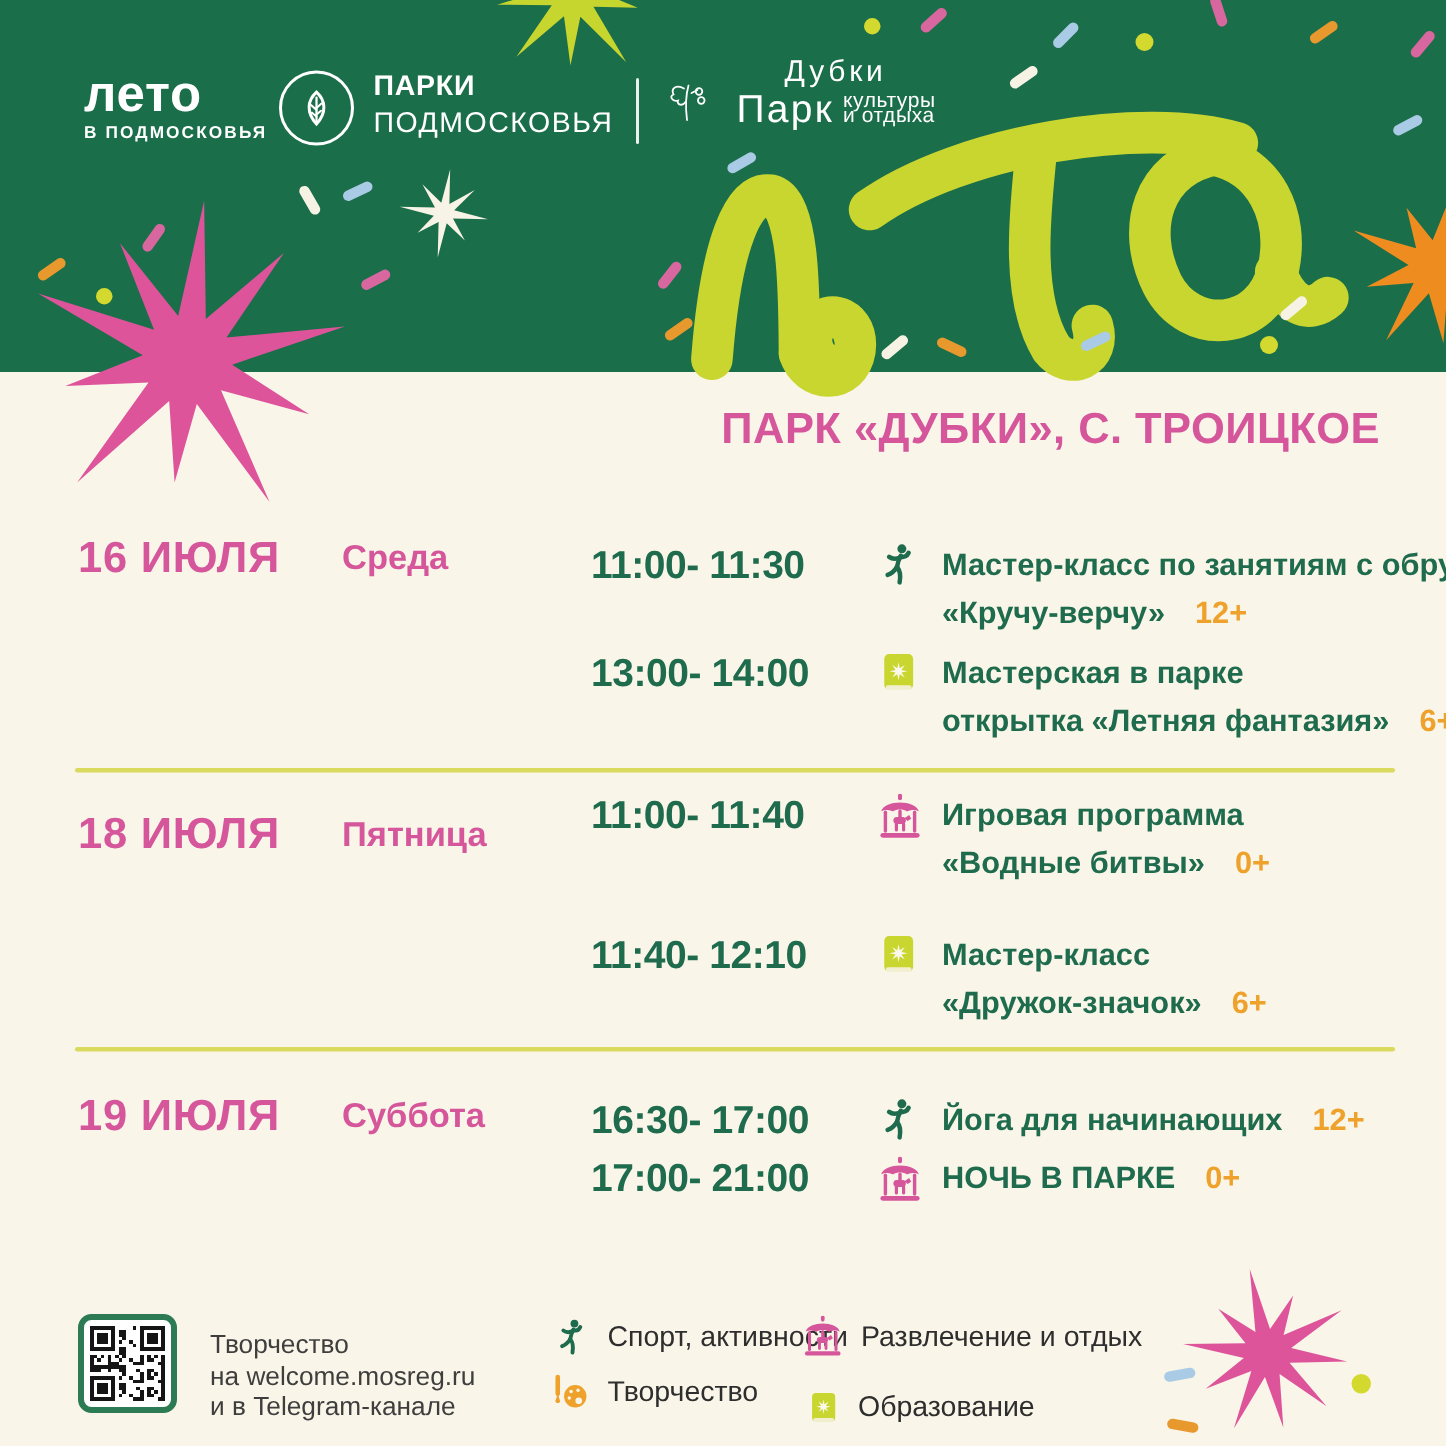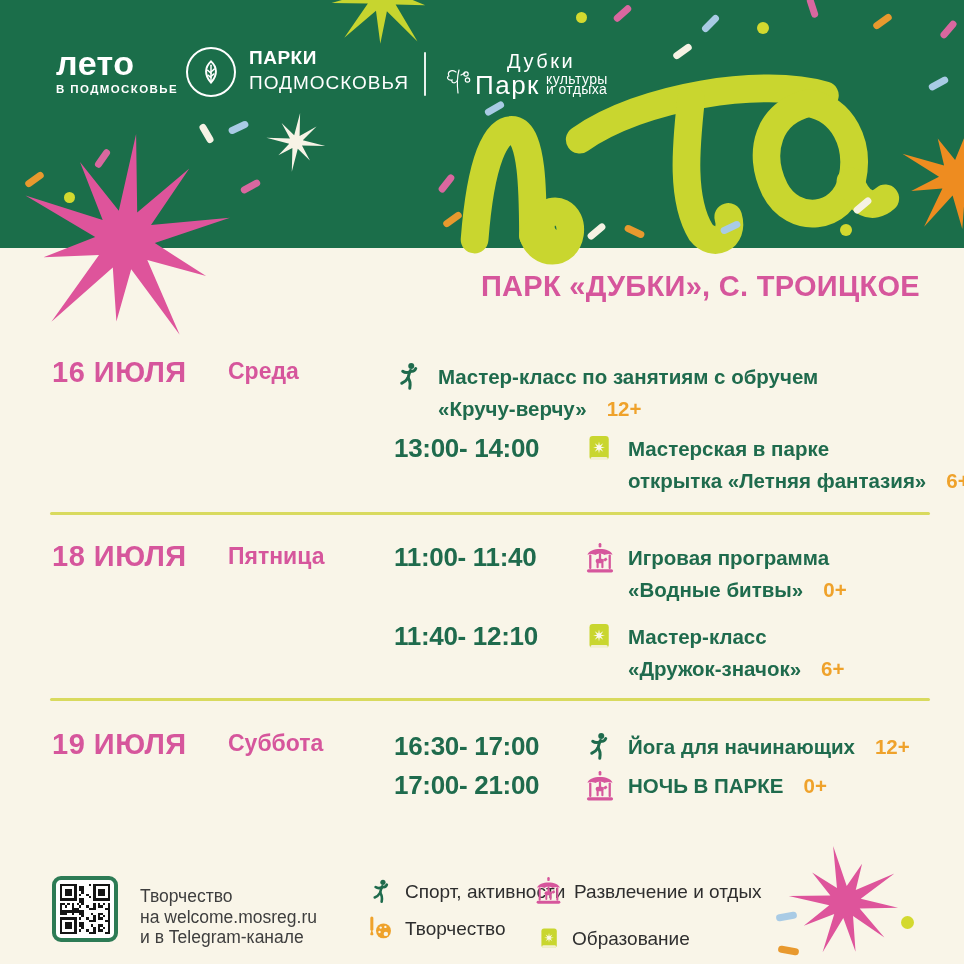--- a/index.html
+++ b/index.html
@@ -14,21 +14,21 @@
   .logo-leto .s{font-size:11.5px;font-weight:700;letter-spacing:1.4px;margin-top:4px;}
 
   .parki{position:absolute;left:186px;top:47px;display:flex;gap:13px;color:#fff;align-items:flex-start;z-index:4;}
   .parki-circle{width:46px;height:46px;border:2.5px solid #fff;border-radius:50%;
                 display:flex;align-items:center;justify-content:center;flex:none;}
   .parki-text .l1{font-size:19px;font-weight:800;letter-spacing:.5px;}
   .parki-text .l2{font-size:19px;font-weight:400;letter-spacing:1px;margin-top:3px;}
 
   .logo-sep{position:absolute;left:424px;top:52px;width:2px;height:44px;background:rgba(255,255,255,.9);border-radius:1px;z-index:4;}
 
-  .dubki{position:absolute;left:443px;top:50px;color:#fff;display:flex;align-items:flex-end;gap:2px;z-index:4;}
+  .dubki{position:absolute;left:443px;top:37px;color:#fff;display:flex;align-items:flex-end;gap:18px;z-index:4;}
   .dubki .d1{font-size:20px;letter-spacing:2.5px;margin-left:32px;}
   .dubki .d2{font-size:26px;letter-spacing:1.5px;display:flex;align-items:flex-end;gap:6px;line-height:24px;}
   .dubki .d-small{display:flex;flex-direction:column;font-size:14px;line-height:9.5px;letter-spacing:.4px;padding-bottom:3px;}
 
   .script-leto{position:absolute;left:452px;top:44px;width:462px;height:212px;transform:rotate(-6deg);z-index:2;overflow:visible;}
   .script-leto path{fill:none;stroke:var(--ygreen,#c9d62f);stroke-width:27;stroke-linecap:round;stroke-linejoin:round;}
 
   .deco-star{position:absolute;overflow:visible;z-index:2;}
   .confetti{position:absolute;width:21px;height:7px;border-radius:4px;z-index:3;}
   .dot{position:absolute;border-radius:50%;z-index:3;}
@@ -107,21 +107,21 @@
     </symbol>
   </defs>
 </svg>
 
 <div class="page">
 
   <div class="banner"></div>
 
   <div class="logo-leto">
     <div class="t">лето</div>
-    <div class="s">В ПОДМОСКОВЬЕ</div>
+    <div class="s">В ПОДМОСКОВЬЯ</div>
   </div>
 
   <div class="parki">
     <div class="parki-circle">
       <svg viewBox="0 0 24 24" width="30" height="30">
         <g stroke="#fff" fill="none" stroke-linecap="round">
           <path d="M12 3.5 C7 8 6.5 14.5 12 20.5 C17.5 14.5 17 8 12 3.5 Z" stroke-width="1.6"></path>
           <path d="M12 6.5 V19.5" stroke-width="1.2"></path>
           <path d="M9.2 10.5 L12 13 M14.8 9.5 L12 12 M9.6 14.5 L12 16.5 M14.4 13.5 L12 15.5" stroke-width="1.1"></path>
         </g>
@@ -212,20 +212,21 @@
     </div>
 
   <div class="title">ПАРК «ДУБКИ», С. ТРОИЦКОЕ</div>
 
   <div>
 
     <div class="date" style="top:357px">16 ИЮЛЯ</div>
     <div class="weekday" style="top:360px">Среда</div>
 
     <div class="event" style="top:361px">
+      <div class="ev-time">11:00- 11:30</div>
       <div class="ev-icon">
           <svg class="ev-svg cat-sport">
             <use href="#icon-sport"></use>
           </svg>
         </div>
       <div class="ev-lines">
         <div><span>Мастер-класс по занятиям с обручем</span></div>
         <div><span>«Кручу-верчу»</span><span class="age">12+</span></div>
       </div>
     </div>
@@ -241,21 +242,21 @@
         <div><span>Мастерская в парке</span></div>
         <div><span>открытка «Летняя фантазия»</span><span class="age">6+</span></div>
       </div>
     </div>
 
     <div class="divider" style="top:512px"></div>
 
     <div class="date" style="top:541px">18 ИЮЛЯ</div>
     <div class="weekday" style="top:545px">Пятница</div>
 
-    <div class="event" style="top:542px">
+    <div class="event" style="top:528px">
       <div class="ev-time">11:00- 11:40</div>
       <div class="ev-icon">
           <svg class="ev-svg cat-entertainment" style="width:32px;height:32px">
             <use href="#icon-entertainment"></use>
           </svg>
         </div>
       <div class="ev-lines">
         <div><span>Игровая программа</span></div>
         <div><span>«Водные битвы»</span><span class="age">0+</span></div>
       </div>

